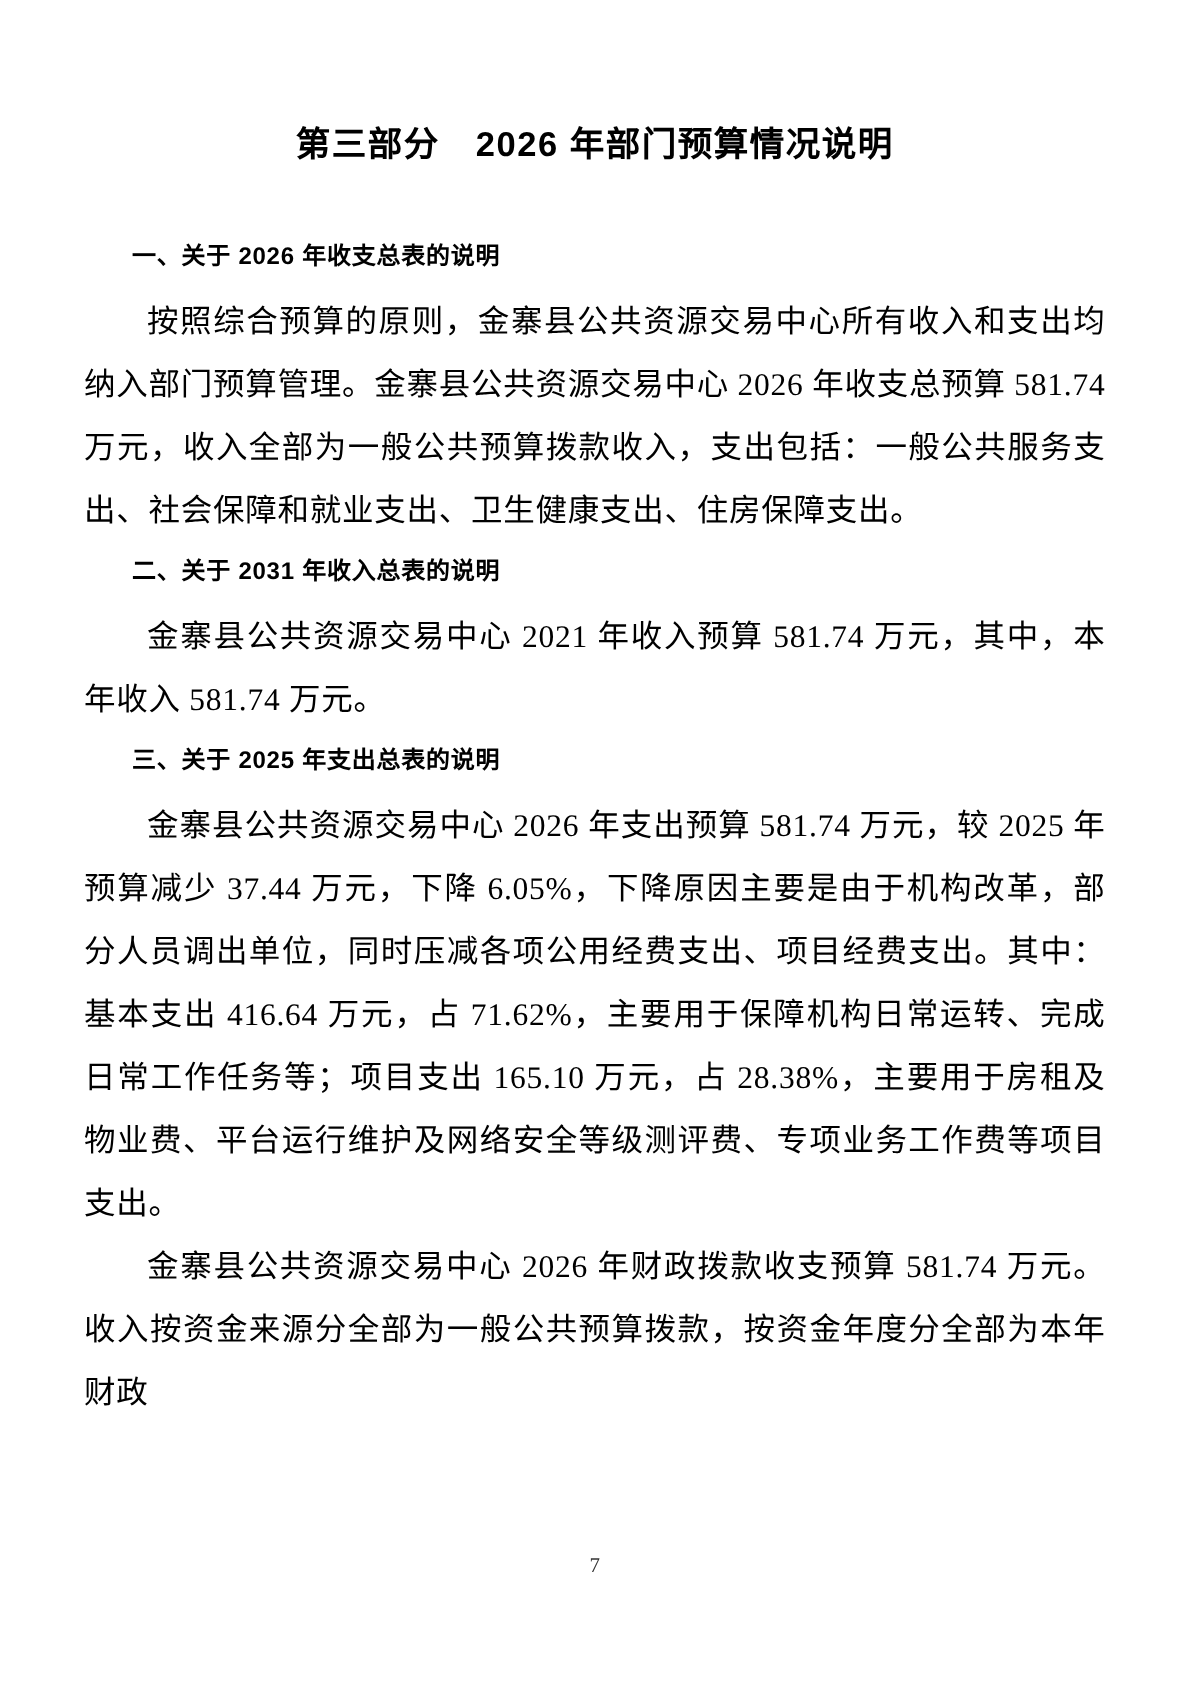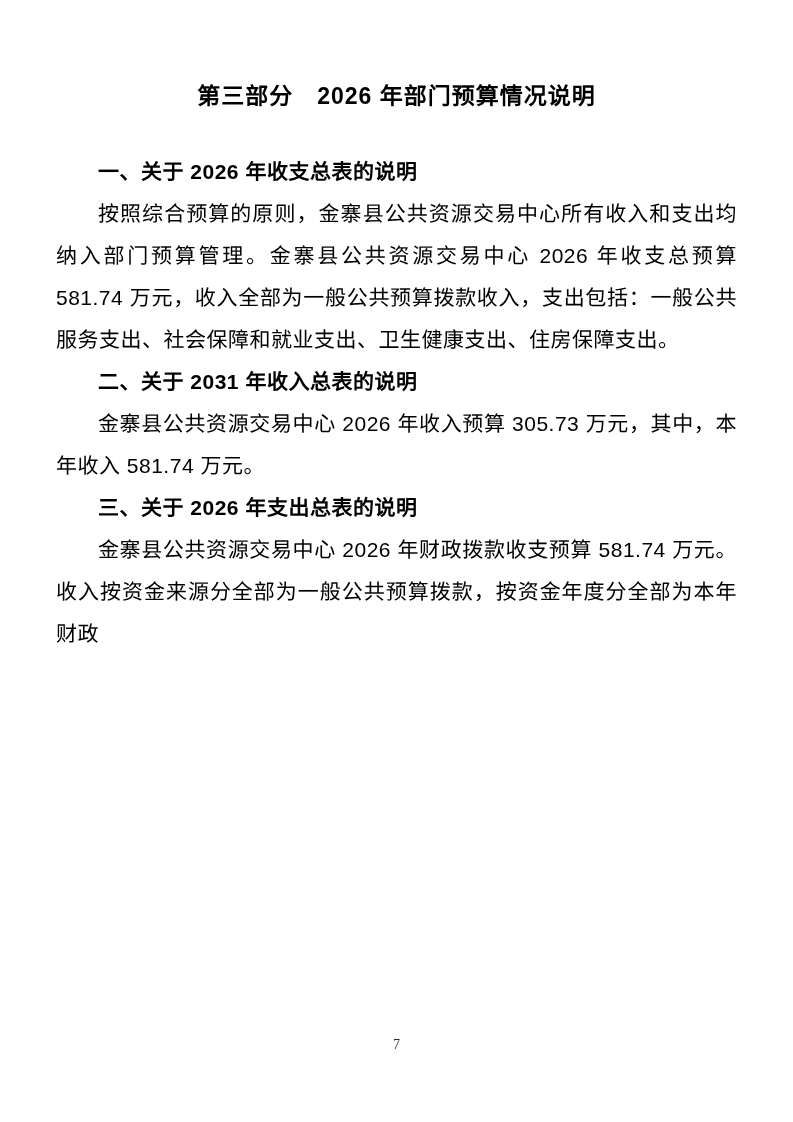--- a/index.html
+++ b/index.html
@@ -25,29 +25,29 @@
     font-size: 23px;
     line-height: 33px;
     text-align: center;
     letter-spacing: 1px;
     white-space: nowrap;
   }
   .sec-heading {
     margin: 0;
     font-family: "Liberation Sans", "DejaVu Sans", sans-serif;
     font-weight: bold;
-    font-size: 21px;
+    font-size: 16px;
     line-height: 42px;
     text-indent: 2em;
     letter-spacing: 0.5px;
     white-space: nowrap;
   }
   .body-para {
     margin: 0;
-    font-family: Liberation Sans, sans-serif;
+    font-family: Liberation Serif, serif;
     font-size: 21px;
     line-height: 42px;
     text-indent: 2em;
     text-align: justify;
     text-justify: inter-ideograph;
     letter-spacing: 0.5px;
   }
   .page-footer {
     position: absolute;
     left: 0;
@@ -67,25 +67,26 @@
 
   <h1 class="doc-title">第三部分　2026 年部门预算情况说明</h1>
 
   <section>
     <h2 class="sec-heading">一、关于 2026 年收支总表的说明</h2>
     <p class="body-para">按照综合预算的原则，金寨县公共资源交易中心所有收入和支出均纳入部门预算管理。金寨县公共资源交易中心 2026 年收支总预算 581.74 万元，收入全部为一般公共预算拨款收入，支出包括：一般公共服务支出、社会保障和就业支出、卫生健康支出、住房保障支出。</p>
   </section>
 
   <section>
     <h2 class="sec-heading">二、关于 2031 年收入总表的说明</h2>
-    <p class="body-para">金寨县公共资源交易中心 2026 年收入预算 305.73 万元，其中，本年收入 581.74 万元。</p>
+    <p class="body-para">金寨县公共资源交易中心 2021 年收入预算 581.74 万元，其中，本年收入 581.74 万元。</p>
   </section>
 
   <section>
-    <h2 class="sec-heading">三、关于 2026 年支出总表的说明</h2>
+    <h2 class="sec-heading">三、关于 2025 年支出总表的说明</h2>
+    <p class="body-para">金寨县公共资源交易中心 2026 年支出预算 581.74 万元，较 2025 年预算减少 37.44 万元，下降 6.05%，下降原因主要是由于机构改革，部分人员调出单位，同时压减各项公用经费支出、项目经费支出。其中：基本支出 416.64 万元，占 71.62%，主要用于保障机构日常运转、完成日常工作任务等；项目支出 165.10 万元，占 28.38%，主要用于房租及物业费、平台运行维护及网络安全等级测评费、专项业务工作费等项目支出。</p>
   </section>
 
   <section>
     <p class="body-para">金寨县公共资源交易中心 2026 年财政拨款收支预算 581.74 万元。收入按资金来源分全部为一般公共预算拨款，按资金年度分全部为本年财政</p>
   </section>
 
   <div class="page-footer">7</div>
 
 </div>
 

